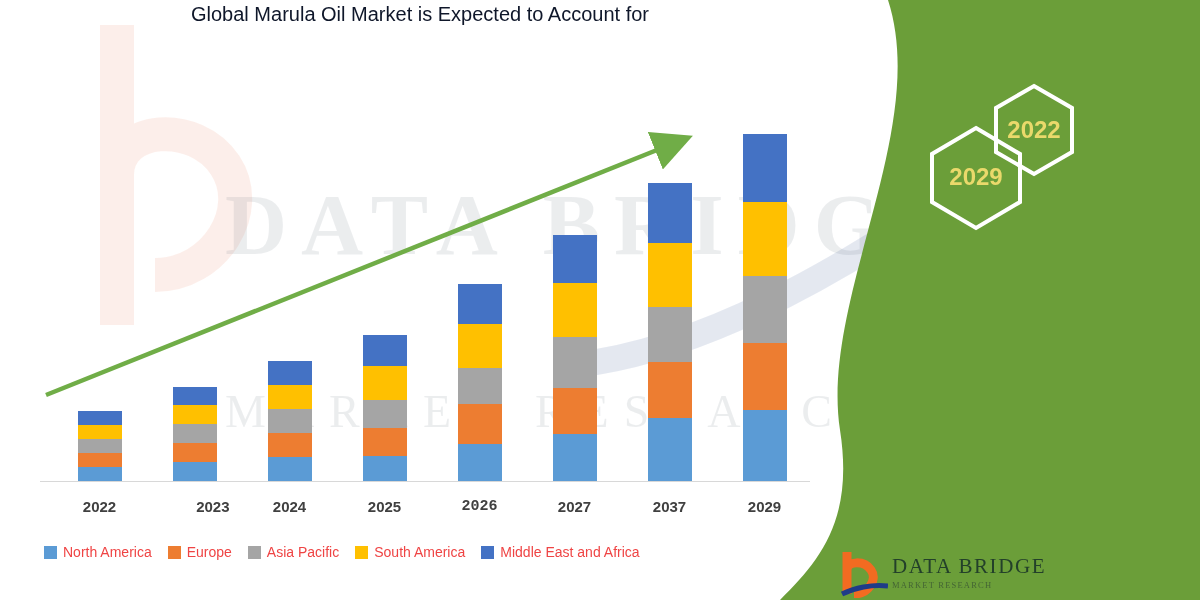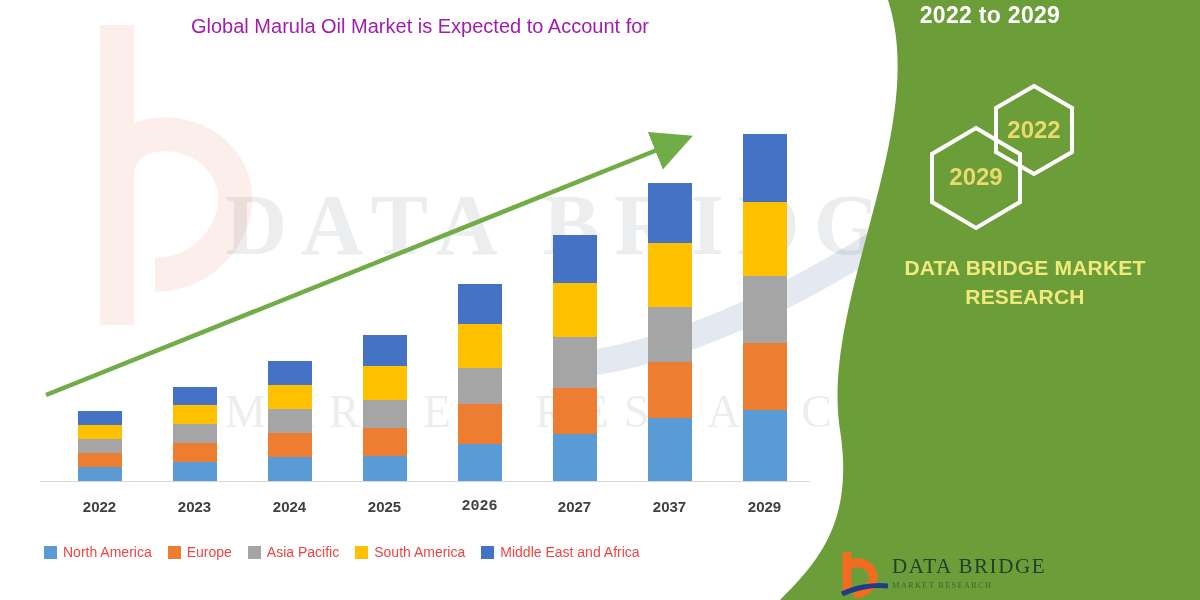--- a/index.html
+++ b/index.html
@@ -72,22 +72,22 @@
   }
   .dbmr-logo .logo-sub{
     position:absolute;left:52px;top:32px;
     font-family:"Liberation Serif", serif;
     font-size:8.5px;letter-spacing:1.2px;color:#3d5a33;
     white-space:nowrap;opacity:.85;
   }
 
   
   .chart-title{
-    position:absolute;left:60px;top:12px;width:720px;
-    text-align:center;color:#a21caf;
+    position:absolute;left:60px;top:0;width:720px;
+    text-align:center;color:#0f172a;
     font-size:20px;line-height:29px;font-weight:400;
   }
 
   
   .chart-area{position:absolute;left:0;top:0;width:830px;height:600px;}
   .axis-line{
     position:absolute;left:40px;top:481px;width:770px;height:1px;
     background:#d8d8d8;
   }
   .bars{
@@ -207,21 +207,21 @@
       <defs>
         <marker id="arrowhead" markerWidth="9" markerHeight="9" refX="4" refY="4.5" orient="auto">
           <path d="M0,0 L9,4.5 L0,9 z" fill="#70AD47"></path>
         </marker>
       </defs>
       <line x1="6" y1="295" x2="632" y2="44" stroke="#70AD47" stroke-width="4.5" marker-end="url(#arrowhead)"></line>
     </svg>
 
     <div class="xlabels" id="xlabels">
         <div class="xlabel" style="left: 24.5px;">2022</div>
-        <div class="xlabel" style="left: 119.5px;">2023</div>
+        <div class="xlabel" style="left: 119.5px; text-align: right;">2023</div>
         <div class="xlabel" style="left: 214.5px;">2024</div>
         <div class="xlabel" style="left: 309.5px;">2025</div>
         <div class="xlabel" style="left: 404.5px; font-family: Liberation Mono, monospace;">2026</div>
         <div class="xlabel" style="left: 499.5px;">2027</div>
         <div class="xlabel" style="left: 594.5px;">2037</div>
         <div class="xlabel" style="left: 689.5px;">2029</div>
       </div>
 
     <div class="legend" id="legend">
         <div class="legend-item">
@@ -246,41 +246,36 @@
         </div>
       </div>
   </div>
 
   <div class="green-panel">
     <svg width="420" height="600" viewBox="0 0 420 600">
       <path d="M108,0 C150,130 40,300 60,430 C74,520 40,560 0,600 L420,600 L420,0 Z" fill="#6B9E39"></path>
     </svg>
   </div>
 
-  <div class="panel-period">2022 to 2029</div>
 
   <div class="hex-group">
     <div class="hex" style="left:64px;top:0;">
       <svg width="88" height="96" viewBox="0 0 88 96">
         <polygon points="44,4 82,26 82,70 44,92 6,70 6,26" fill="none" stroke="#ffffff" stroke-width="4"></polygon>
       </svg>
       <div class="hex-label" style="top:34px;left:0;">2022</div>
     </div>
     <div class="hex" style="left:0;top:42px;">
       <svg width="100" height="108" viewBox="0 0 100 108">
         <polygon points="50,4 94,30 94,78 50,104 6,78 6,30" fill="none" stroke="#ffffff" stroke-width="4"></polygon>
       </svg>
       <div class="hex-label" style="top:39px;left:0;">2029</div>
     </div>
   </div>
 
-  <div class="brand-line">
-    <div>DATA BRIDGE MARKET</div>
-    <div>RESEARCH</div>
-  </div>
 
   <div class="dbmr-logo">
     <div class="logo-mark">
       <svg width="48" height="48" viewBox="0 0 48 48">
         <path d="M7,2 L7,44 M7,20 C7,11 24,10 31,20 C38,30 28,44 14,44" stroke="#F26B21" stroke-width="9" fill="none"></path>
         <path d="M2,44 C14,38 32,34 48,36" stroke="#1F3C88" stroke-width="5" fill="none"></path>
       </svg>
     </div>
     <div class="logo-text">DATA BRIDGE</div>
     <div class="logo-sub">MARKET RESEARCH</div>

